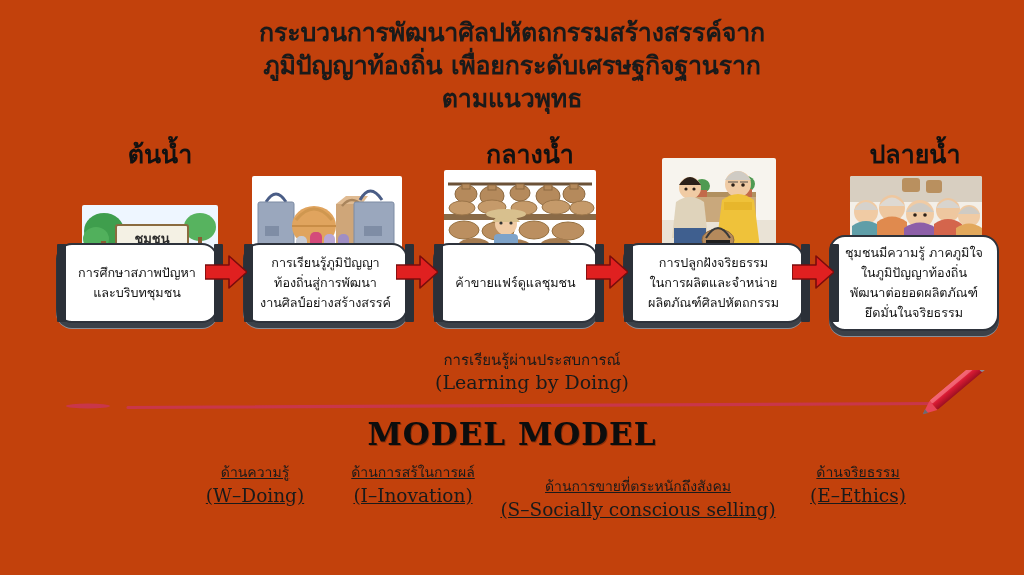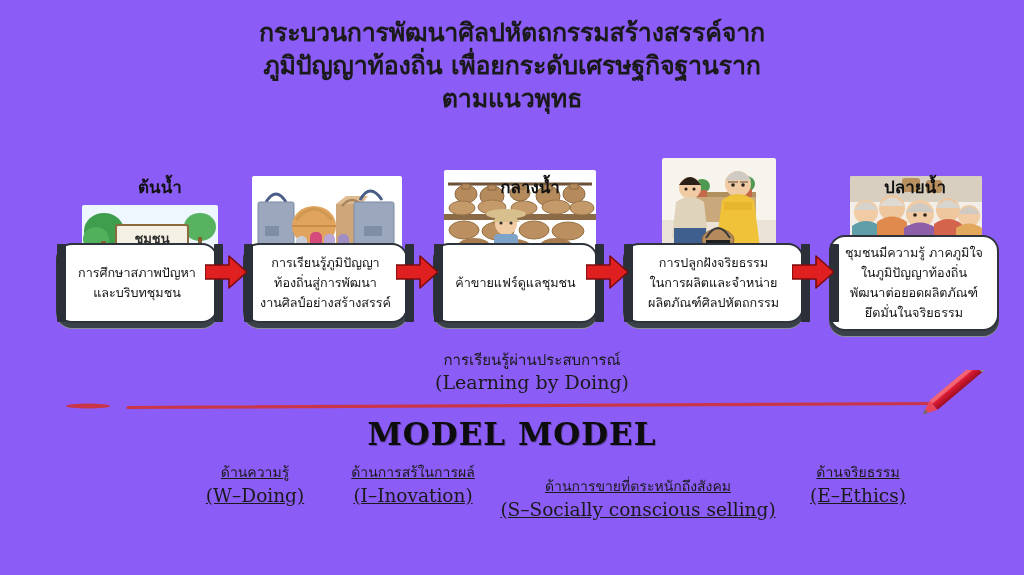--- a/index.html
+++ b/index.html
@@ -2,47 +2,46 @@
 <html><head>
 <meta charset="utf-8">
 <style>
   * { box-sizing: border-box; margin: 0; padding: 0; }
   html, body {
     width: 1024px; height: 575px;
     background: #ffffff;
     font-family: "Liberation Sans", "DejaVu Sans", sans-serif;
     overflow: hidden;
   }
-  #stage { position: relative; width: 1024px; height: 575px; background: #8b5cf6; }
+  #stage { position: relative; width: 1024px; height: 575px; background: #c2410c; }
 
   
   .title-block {
     position: absolute; left: 0; top: 16px; width: 1024px;
     text-align: center;
     font-family: "DejaVu Sans", "Liberation Sans", sans-serif;
     font-weight: bold;
     font-size: 25px;
     line-height: 33px;
     color: #1a1a1a;
     letter-spacing: -0.2px;
   }
   .title-block div { white-space: nowrap; }
 
   
   .stage-label {
     position: absolute;
     font-family: "DejaVu Sans", "Liberation Sans", sans-serif;
     font-weight: bold;
-    font-size: 17px;
+    font-size: 25px;
     line-height: 30px;
     color: #111;
     text-align: center;
     white-space: nowrap;
     z-index: 6;
-    margin-top: 32px;
   }
   #lbl-up   { left: 90px;  top: 140px; width: 140px; }
   #lbl-mid  { left: 455px; top: 140px; width: 150px; }
   #lbl-down { left: 840px; top: 140px; width: 150px; }
 
   
   .pic {
     position: absolute; z-index: 4; overflow: hidden;
     border-radius: 2px;
   }

